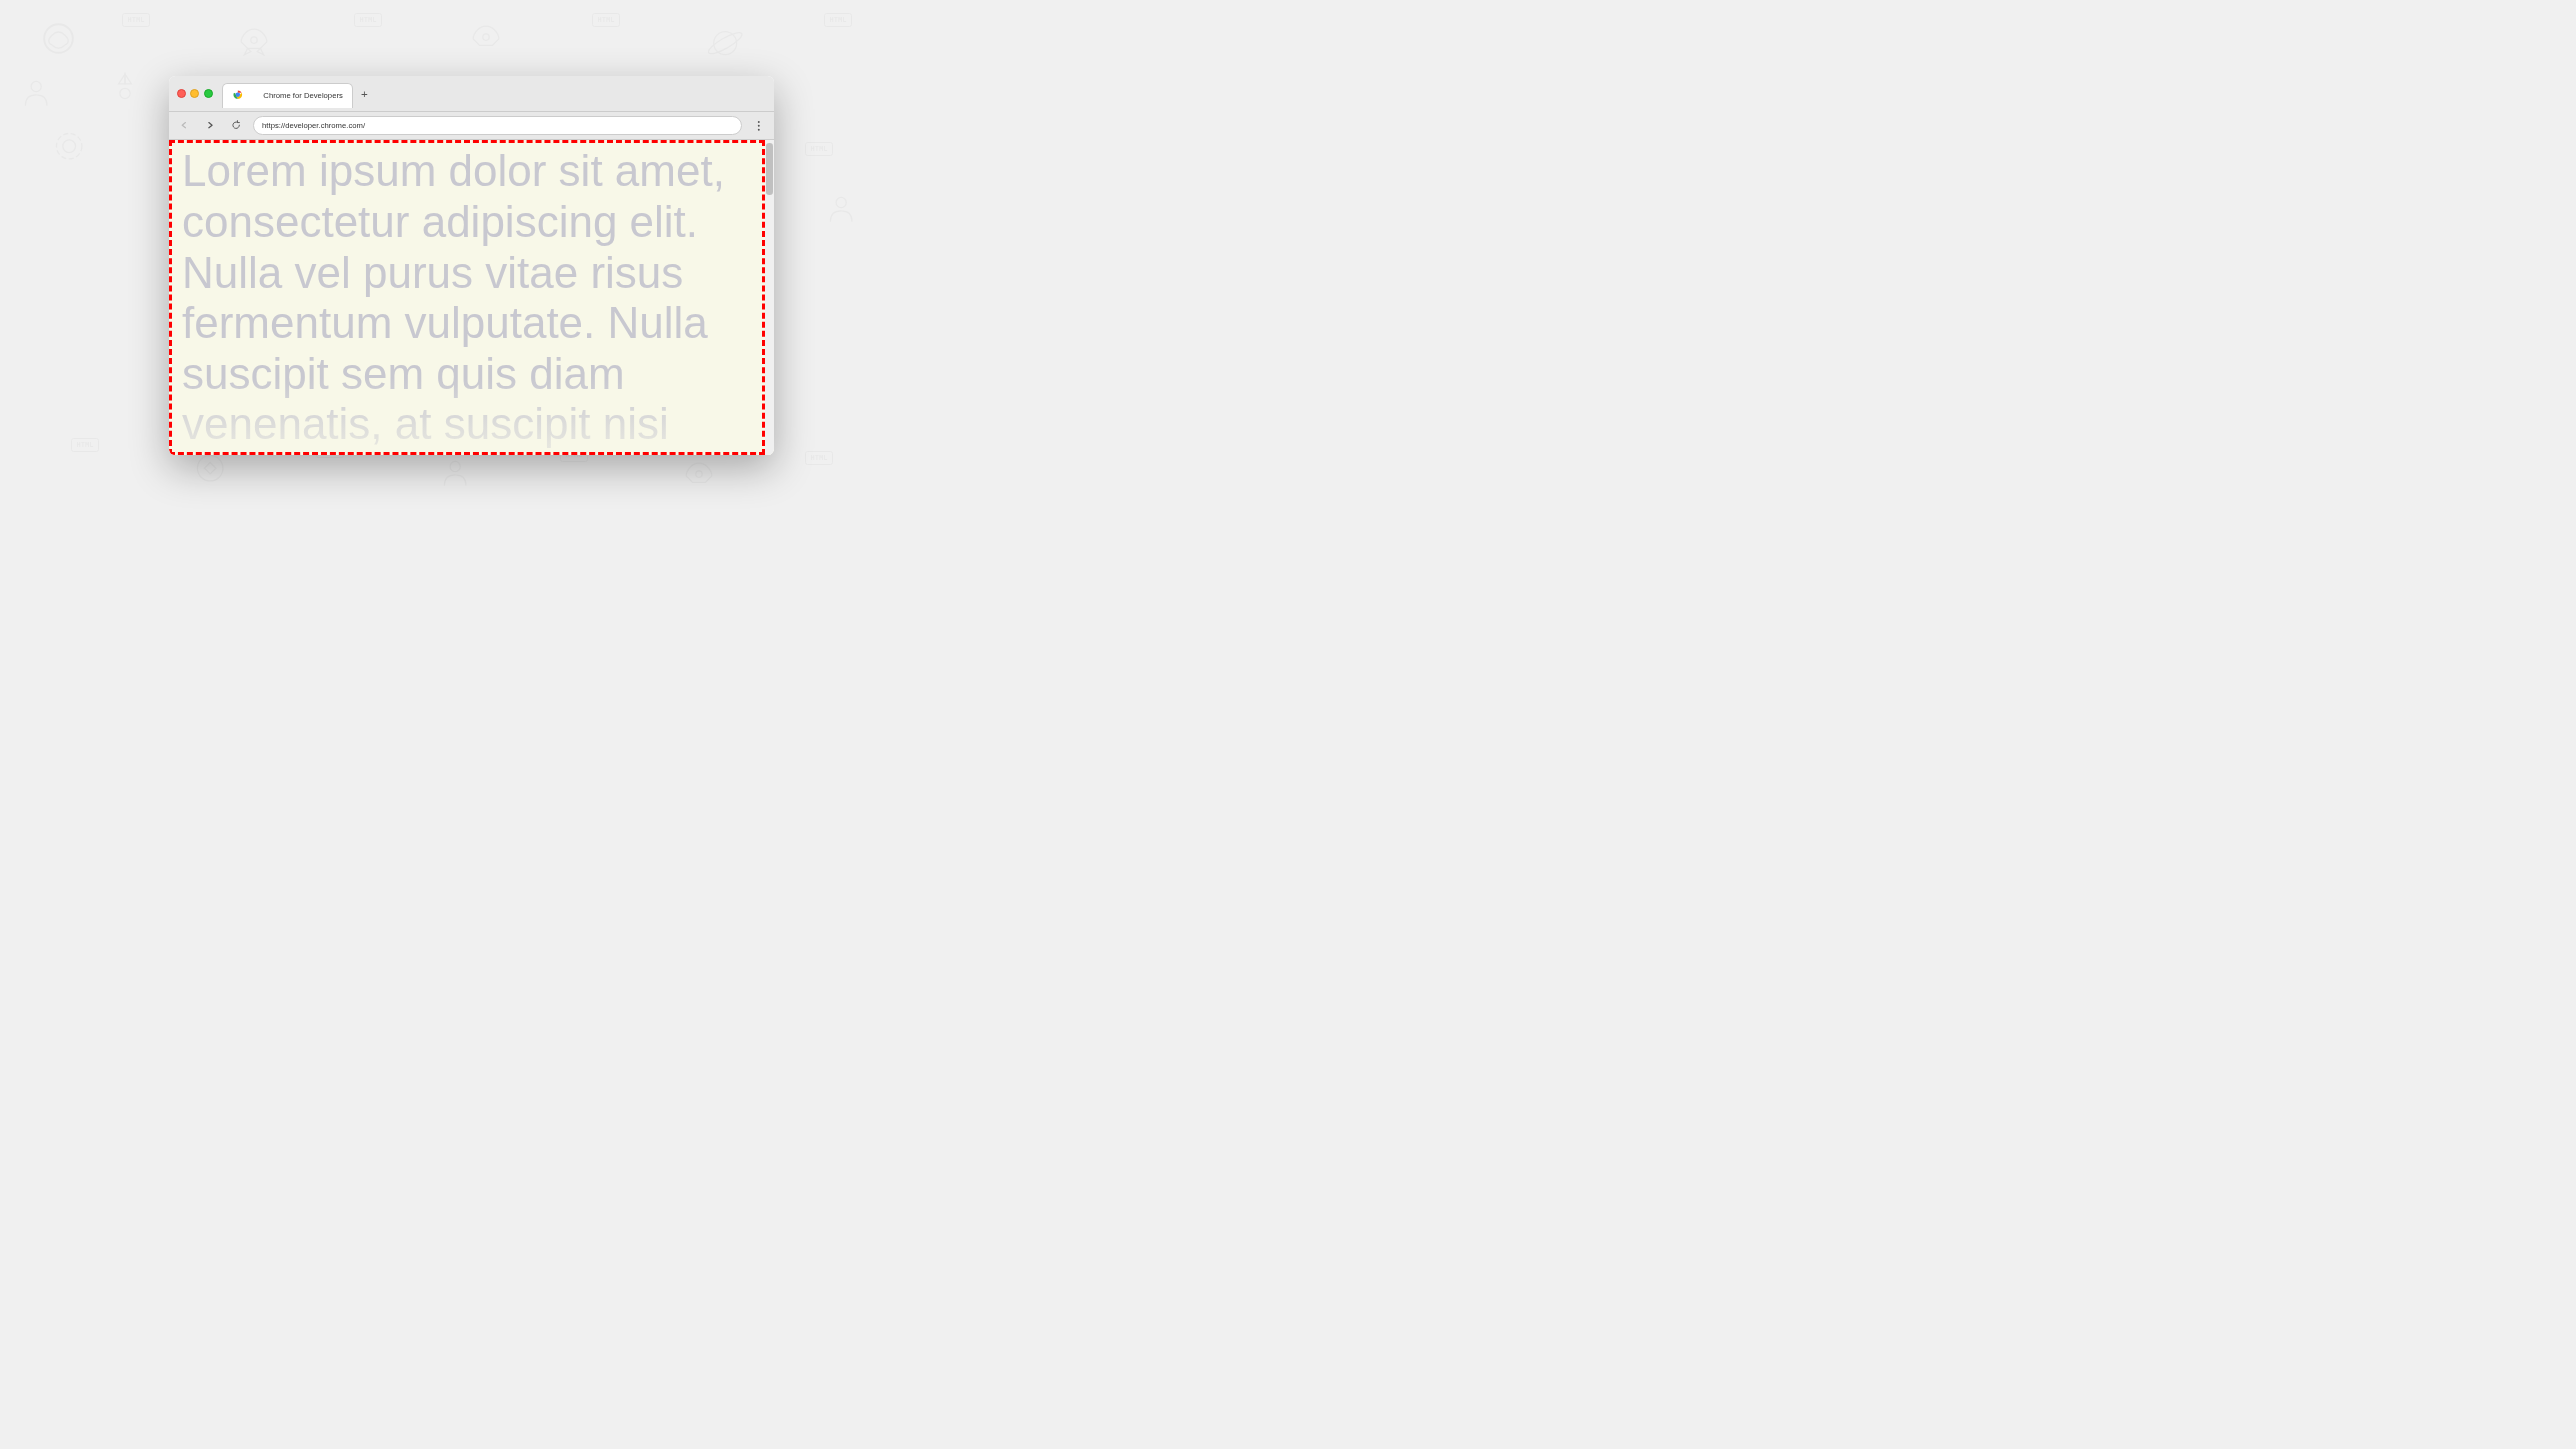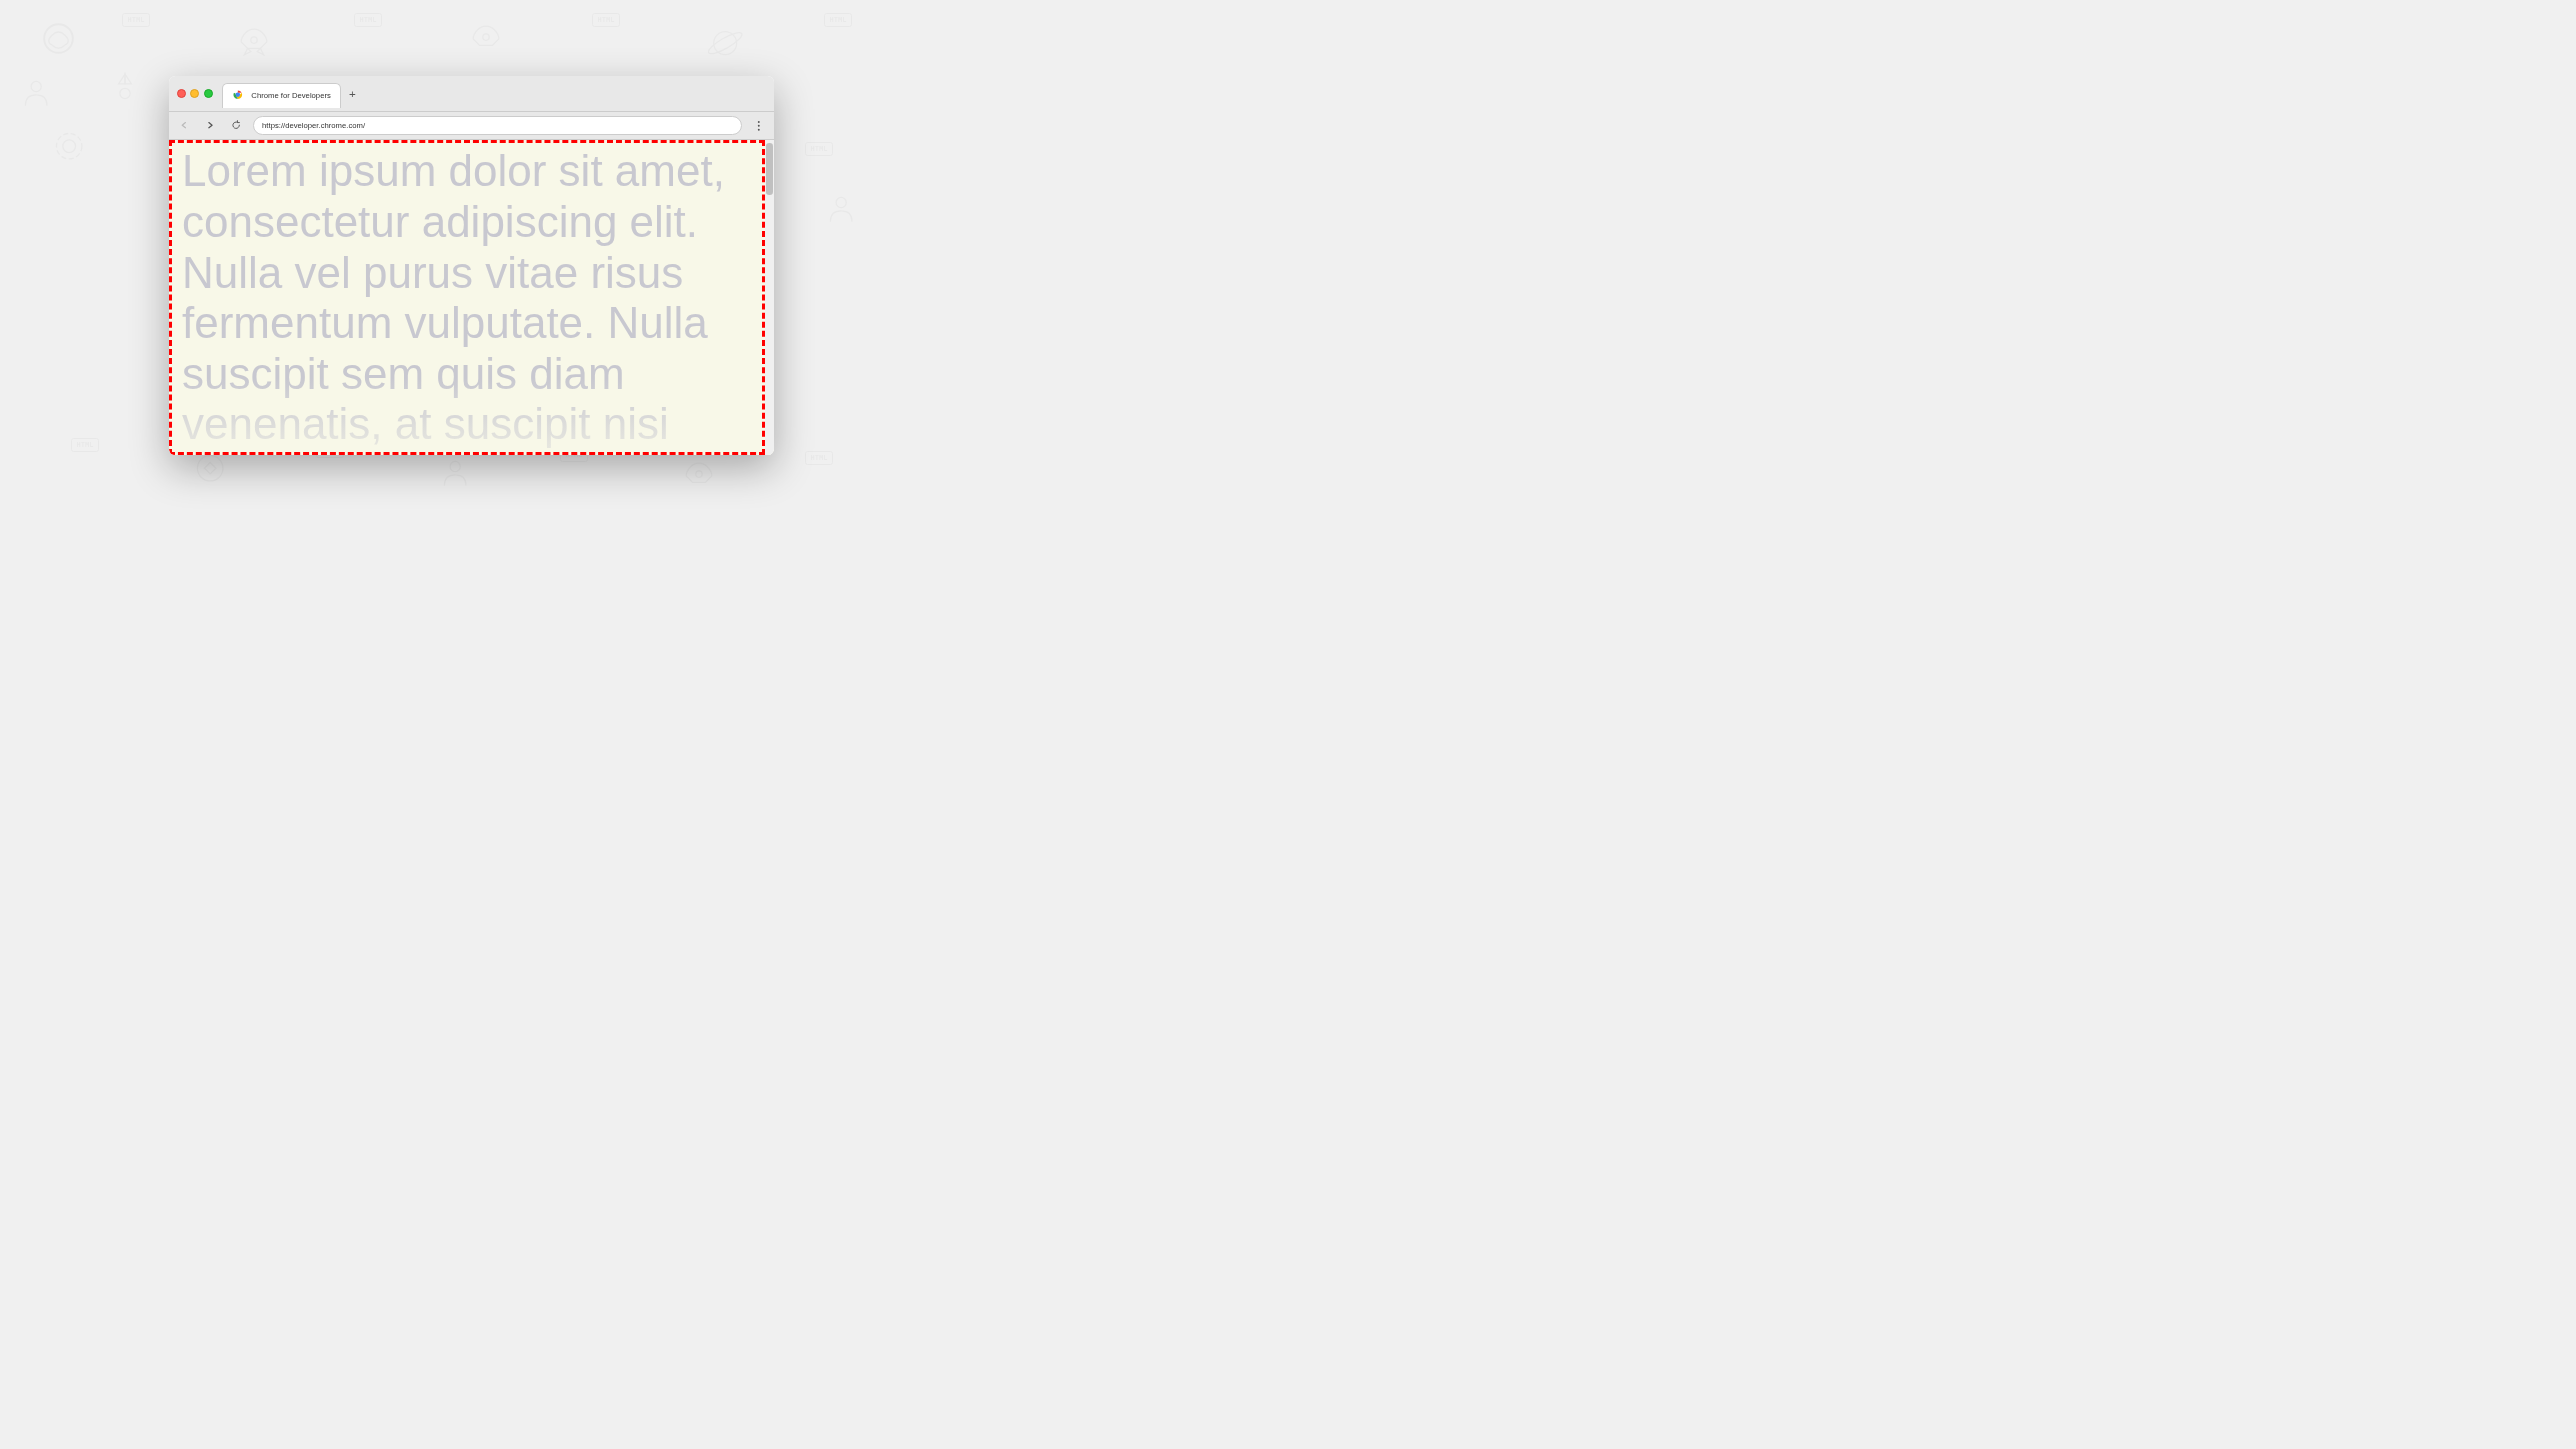--- a/index.html
+++ b/index.html
@@ -71,21 +71,21 @@
       height: 100%;
     }
 
     .tab {
       display: flex;
       align-items: center;
       height: 24.5px;
       padding: 0 9px;
       background: white;
       border-radius: 5.2px 5.2px 0 0;
-      gap: 8px;
+      gap: 20px;
       margin-top: 3.9px;
       border: 0.6px solid #ccc;
       border-bottom: none;
     }
 
     .tab-title {
       font-size: 7.7px;
       color: #333;
       white-space: nowrap;
     }

